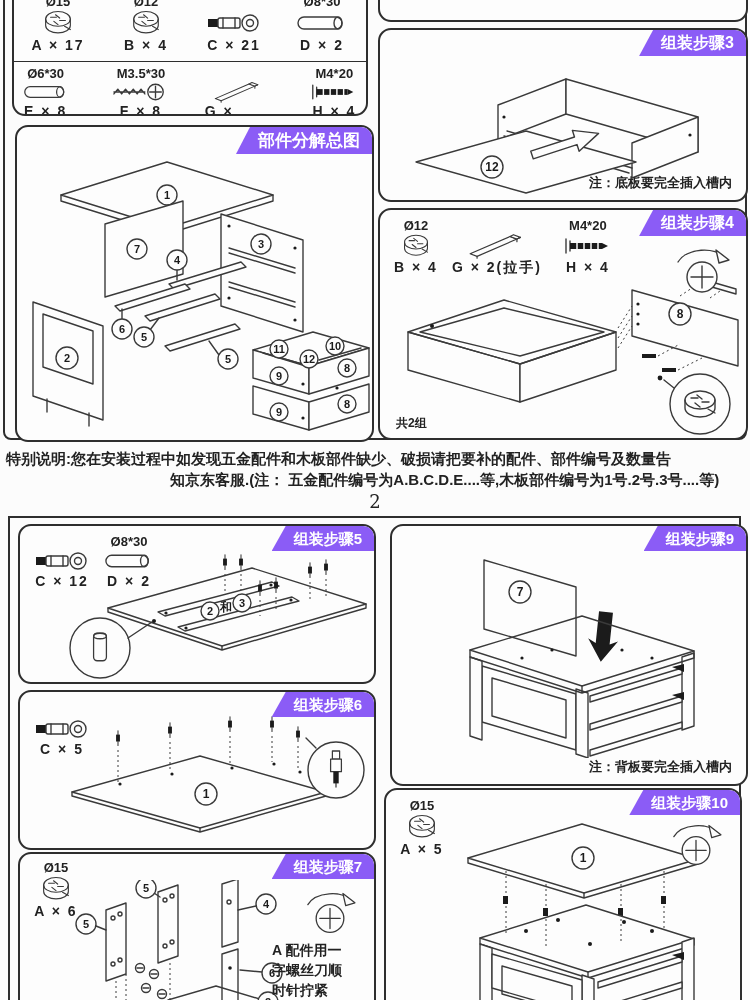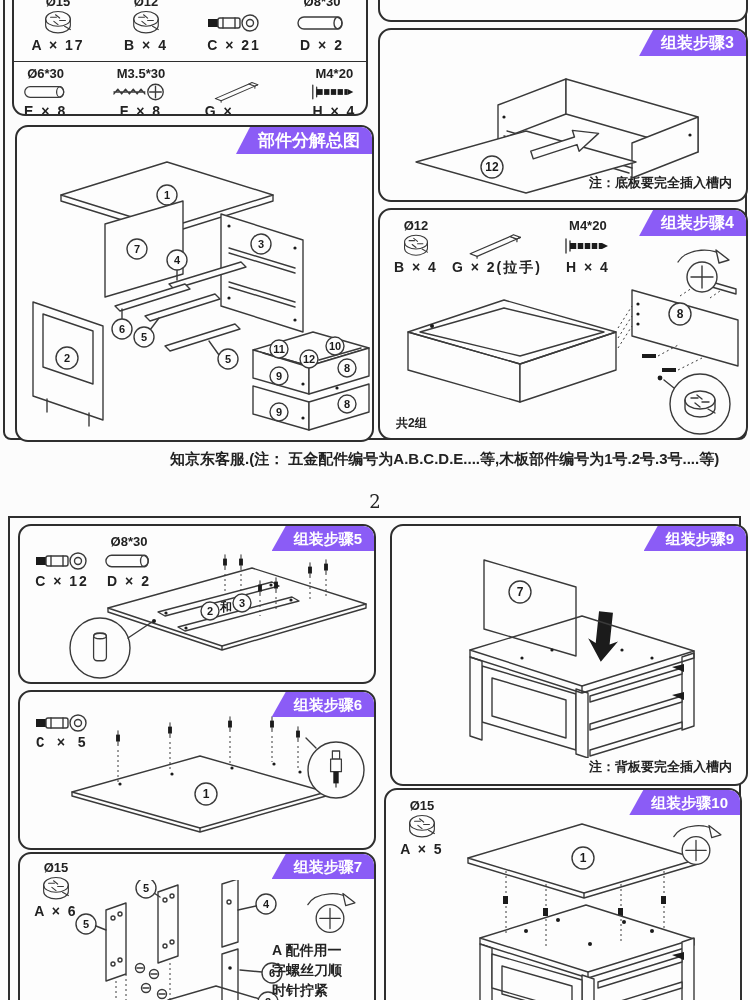--- a/index.html
+++ b/index.html
@@ -325,20 +325,21 @@
       <circle class="blk" cx="280" cy="104" r="2.4"></circle>
       <path class="ln" d="M284,106 L294,114"></path>
       <circle class="fw" cx="320" cy="130" r="30"></circle>
       <use href="#g-cam" x="298" y="114" width="44" height="34"></use>
     </g>
   </svg>
   <div class="qty" style="left:16px;bottom:6px;">共2组</div>
 </div>
 
 <div style="position:absolute;left:6px;top:448px;width:740px;">
+  <div class="midline">特别说明:您在安装过程中如发现五金配件和木板部件缺少、破损请把要补的配件、部件编号及数量告</div>
   <div class="midline" style="padding-left:164px;">知京东客服.(注： 五金配件编号为A.B.C.D.E....等,木板部件编号为1号.2号.3号....等)</div>
 </div>
 <div class="pageno" style="top:491px;">2</div>
 
 <div class="pborder" style="left:8px;top:516px;width:729px;height:500px;"></div>
 
 <div class="box" style="left:18px;top:524px;width:354px;height:156px;">
   <div class="tab sm">组装步骤5</div>
   <div class="parts" style="left:14px;top:8px;">
     <div class="pitem">
@@ -392,21 +393,21 @@
       <circle class="fw" cx="80" cy="94" r="30"></circle>
       <use href="#g-cyl" x="69" y="74" width="22" height="38"></use>
       <path class="ln" d="M108,84 L132,68"></path>
         <circle class="blk" cx="134" cy="67" r="2"></circle>
     </g>
   </svg>
 </div>
 
 <div class="box" style="left:18px;top:690px;width:354px;height:156px;">
   <div class="tab sm">组装步骤6</div>
-  <div class="parts" style="left:14px;top:4px;font-family:Liberation Mono, monospace;">
+  <div class="parts" style="left:14px;top:10px;">
     <div class="pitem">
       <div class="spec"></div>
       <svg width="56" height="24" viewBox="0 0 56 24">
           <use href="#g-boltC"></use>
         </svg>
       <div class="lbl">C × 5</div>
     </div>
   </div>
   <svg width="354" height="130" viewBox="0 0 354 130" style="margin-top:24px">
     <g>

